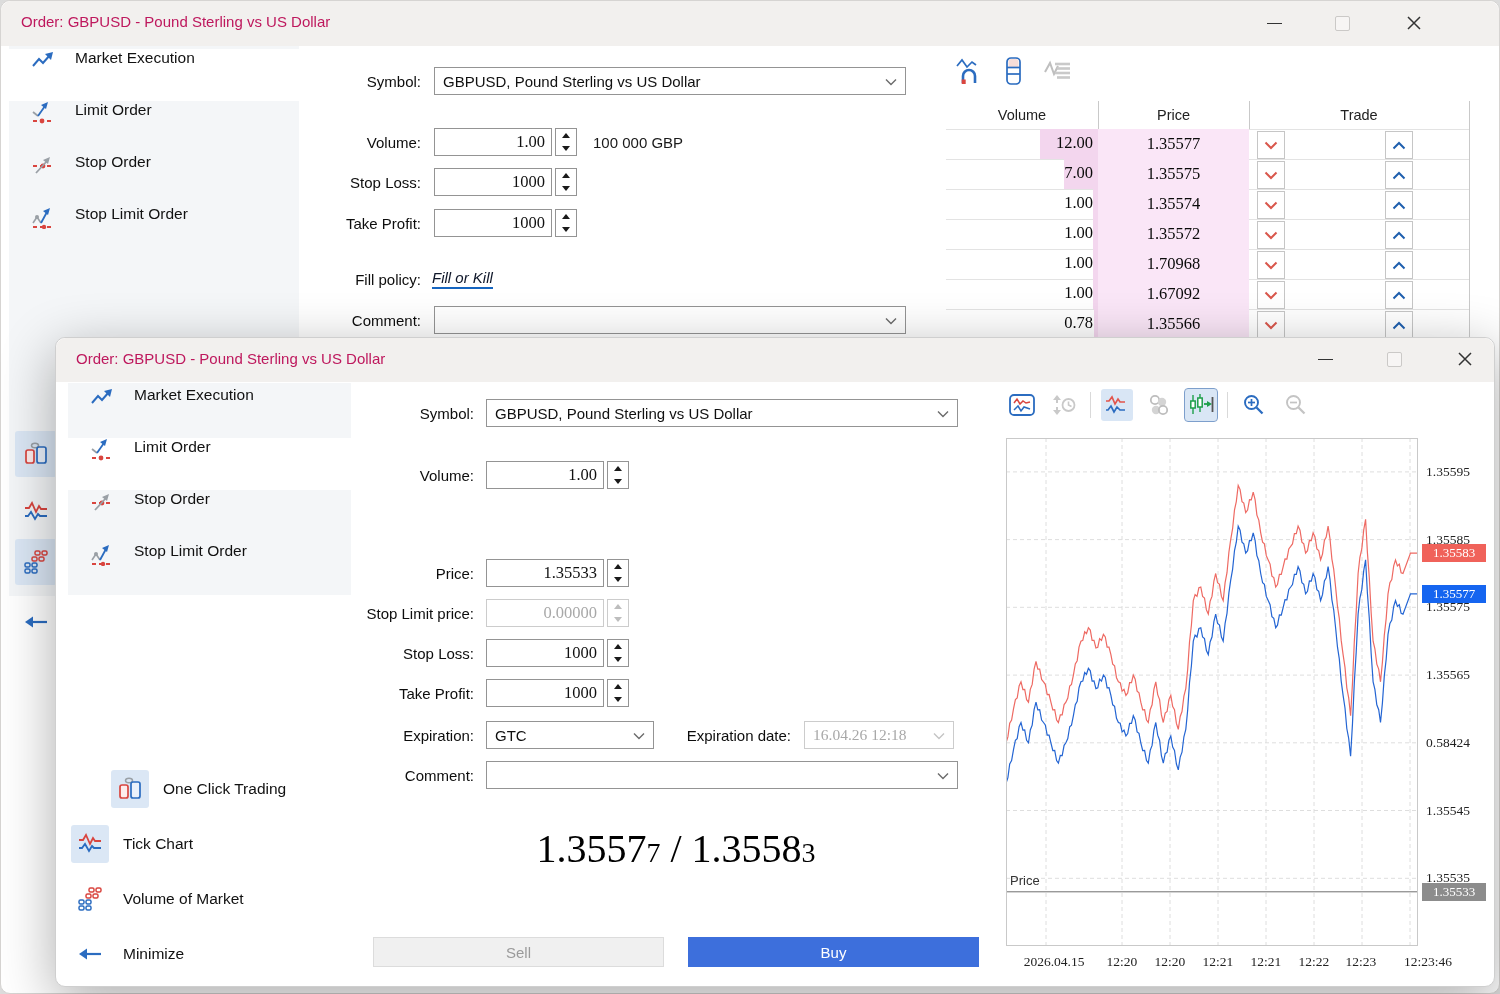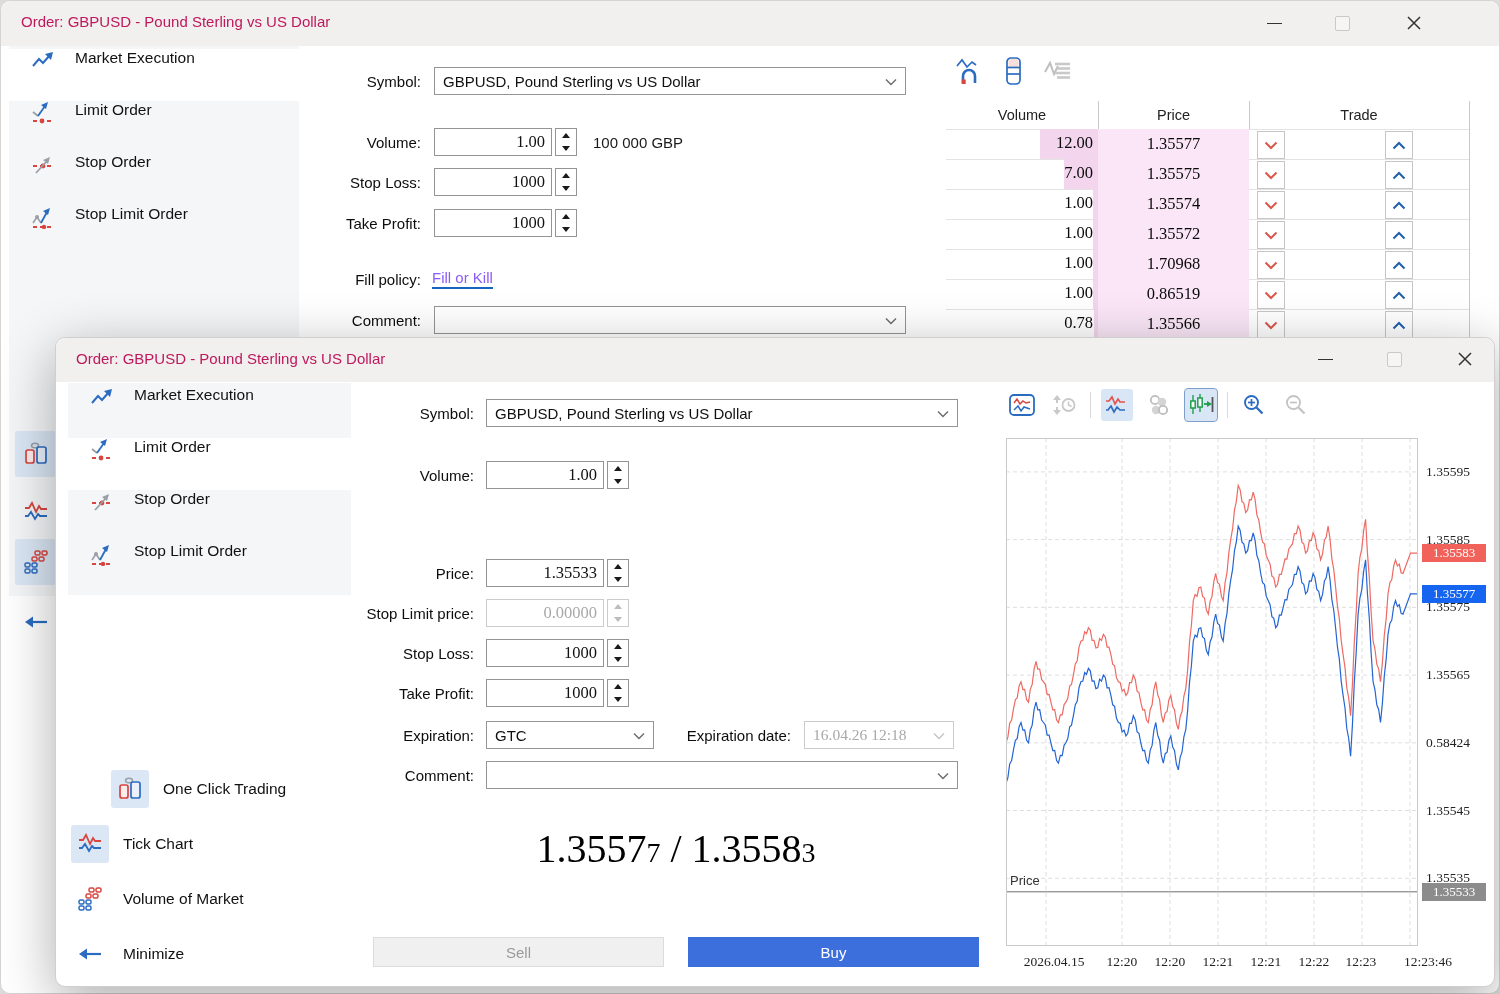--- a/index.html
+++ b/index.html
@@ -32,21 +32,21 @@
   .fbox.dis{border-color:#cccccc;}
   .fbox.dis .numin,.fbox.dis .ctext{color:#a8a8a8;}
   .spin{position:absolute;width:22px;height:28px;border:1px solid #949494;background:#fff;
         box-sizing:border-box;display:flex;flex-direction:column;}
   .spin div{flex:1;display:grid;place-items:center;cursor:default;}
   .tri-up{width:0;height:0;border-left:4.5px solid transparent;border-right:4.5px solid transparent;border-bottom:5px solid #1a1a1a;}
   .tri-dn{width:0;height:0;border-left:4.5px solid transparent;border-right:4.5px solid transparent;border-top:5px solid #1a1a1a;}
   .spin.dis{border-color:#cccccc;}
   .spin.dis .tri-up{border-bottom-color:#bdbdbd;}
   .spin.dis .tri-dn{border-top-color:#bdbdbd;}
-  .link-u{font-size:15px;color:#8b5cf6;border-bottom:2px solid #1565c0;padding-bottom:1px;cursor:pointer;}
+  .link-u{font-size:15px;color:#0f172a;border-bottom:2px solid #1565c0;padding-bottom:1px;cursor:pointer;font-style:italic;}
   .dom-head{position:absolute;font-size:14.5px;color:#222;text-align:center;}
   .dom-row{position:absolute;left:0;width:523px;height:30px;}
   .dom-sep{position:absolute;background:#e3e3e3;height:1px;}
   .vline{position:absolute;background:#c9c9c9;width:1px;}
   .dom-vol{position:absolute;right:376px;top:4px;font-family:"Liberation Serif",serif;font-size:16.5px;color:#0a0a0a;}
   .dom-bar{position:absolute;top:0;height:30px;background:#f3d6ee;}
   .dom-price{position:absolute;left:152px;width:151px;top:0;height:30px;background:#fae6f7;
              display:grid;place-items:center;font-family:"Liberation Serif",serif;font-size:16.5px;color:#0a0a0a;}
   .tradebtn{position:absolute;top:2px;width:26px;height:26px;border:1px solid #c6c6c6;background:#fff;
             display:grid;place-items:center;cursor:pointer;}
@@ -345,21 +345,21 @@
         <div class="tradebtn" style="left: 439px;">
           <svg width="14" height="9">
             <polyline points="1.5,7.5 7,2 12.5,7.5" fill="none" stroke="#1f5fae" stroke-width="2"></polyline>
           </svg>
         </div>
       </div>
       <div class="dom-row" style="top: 150px;">
         <div class="dom-sep" style="left: 0px; right: 0px; top: 0px;"></div>
         <div class="dom-bar" style="left: 147.167px; width: 4.83333px;"></div>
         <div class="dom-vol">1.00</div>
-        <div class="dom-price">0.86519</div>
+        <div class="dom-price">1.67092</div>
         <div class="tradebtn" style="left: 311px;">
           <svg width="14" height="9">
             <polyline points="1.5,1.5 7,7 12.5,1.5" fill="none" stroke="#d9574c" stroke-width="2"></polyline>
           </svg>
         </div>
         <div class="tradebtn" style="left: 439px;">
           <svg width="14" height="9">
             <polyline points="1.5,7.5 7,2 12.5,7.5" fill="none" stroke="#1f5fae" stroke-width="2"></polyline>
           </svg>
         </div>

